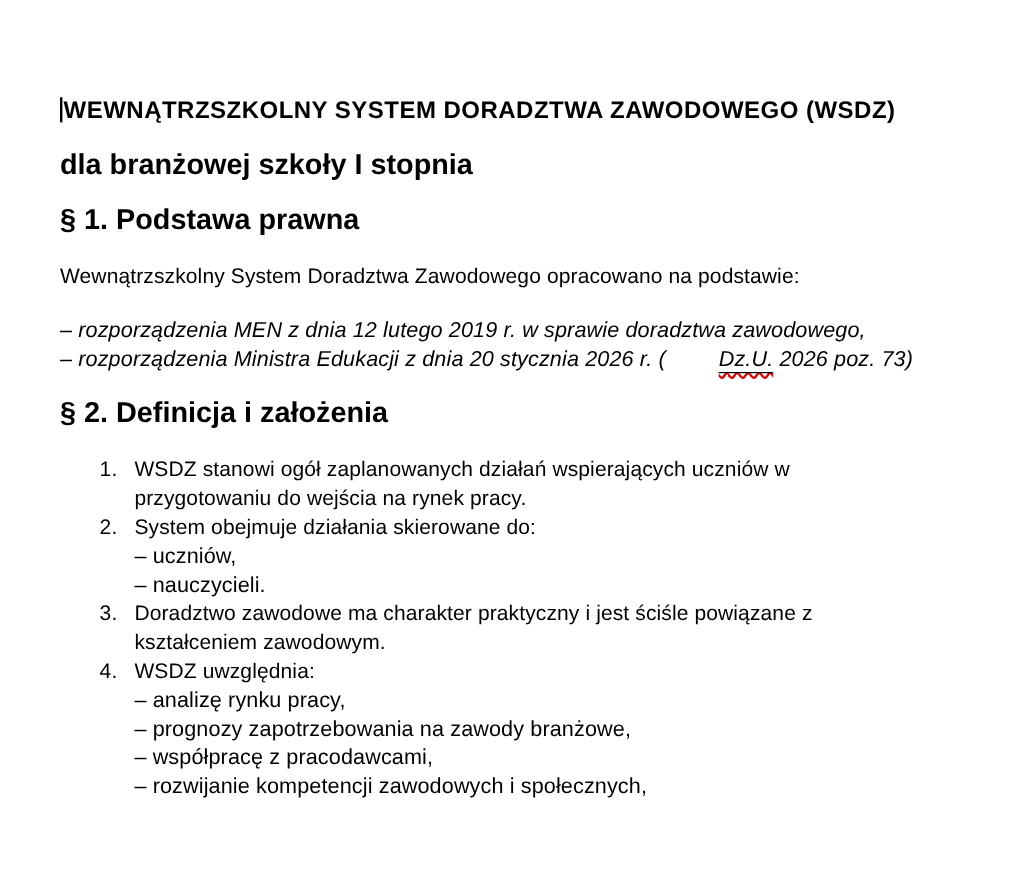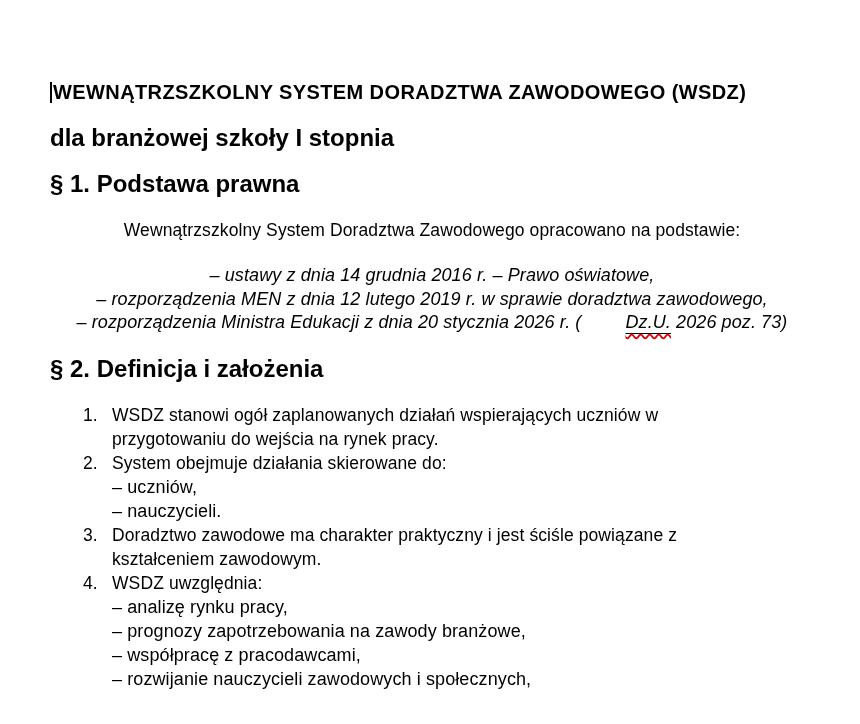--- a/index.html
+++ b/index.html
@@ -15,21 +15,21 @@
     color: #000000;
   }
   .page {
     position: relative;
     box-sizing: border-box;
     width: 860px;
     height: 724px;
     padding: 80px 46px 0 50px;
     background: #ffffff;
   }
-  p { margin: 0 0 22px 0; text-align: center; }
+  p { margin: 0 0 22px 0; }
   .center { text-align: left; }
   .doc-title {
     font-size: 20px;
     line-height: 24px;
     font-weight: bold;
     letter-spacing: 0.4px;
     white-space: nowrap;
   }
   .doc-subtitle, .sec-heading {
     font-size: 24px;
@@ -95,21 +95,20 @@
 
   <p class="doc-title center"><span class="caret"></span><span>WEWNĄTRZSZKOLNY SYSTEM DORADZTWA ZAWODOWEGO (WSDZ)</span></p>
 
   <p class="doc-subtitle center">dla branżowej szkoły I stopnia</p>
 
   <p class="sec-heading center">§ 1. Podstawa prawna</p>
 
   <p class="body-text">Wewnątrzszkolny System Doradztwa Zawodowego opracowano na podstawie:</p>
 
   <div class="legal">
-    <p>– ustawy z dnia 14 grudnia 2016 r. – Prawo oświatowe,</p>
     <p>– rozporządzenia MEN z dnia 12 lutego 2019 r. w sprawie doradztwa zawodowego,</p>
     <p><span>– rozporządzenia Ministra Edukacji z dnia 20 stycznia 2026 r. (</span><span class="ref-wavy"><span class="ref-underline">Dz.U.</span></span><span> 2026 poz. 73)</span></p>
   </div>
 
   <p class="sec-heading center">§ 2. Definicja i założenia</p>
 
   <div class="num-list">
 
     <div class="item">
       <span class="num">1.</span>
@@ -130,17 +129,17 @@
 kształceniem zawodowym.</span>
     </div>
 
     <div class="item">
       <span class="num">4.</span>
       <span class="txt">WSDZ uwzględnia:</span>
     </div>
     <div class="sub">– analizę rynku pracy,</div>
     <div class="sub">– prognozy zapotrzebowania na zawody branżowe,</div>
     <div class="sub">– współpracę z pracodawcami,</div>
-    <div class="sub">– rozwijanie nauczycieli zawodowych i społecznych,</div>
+    <div class="sub">– rozwijanie kompetencji zawodowych i społecznych,</div>
 
   </div>
 
 </div>
 
 </body></html>

